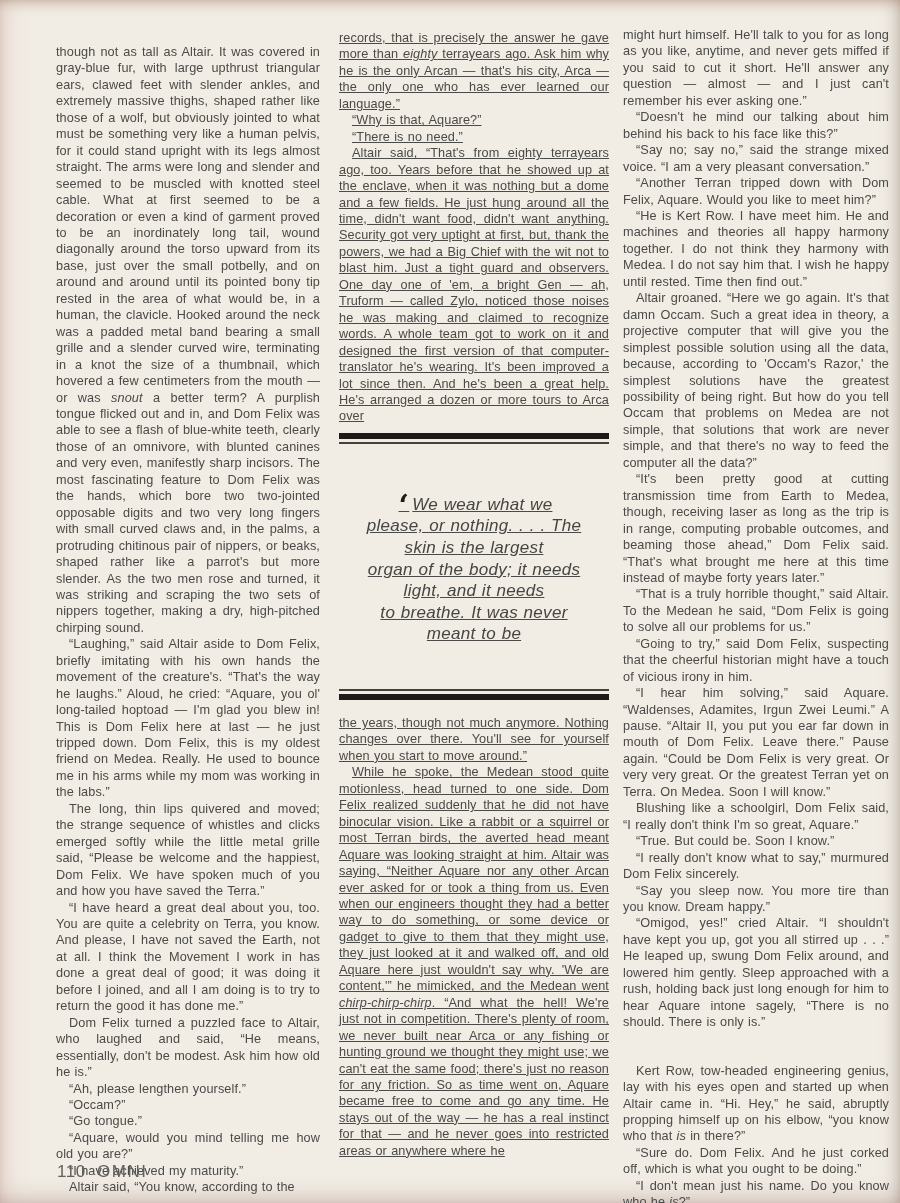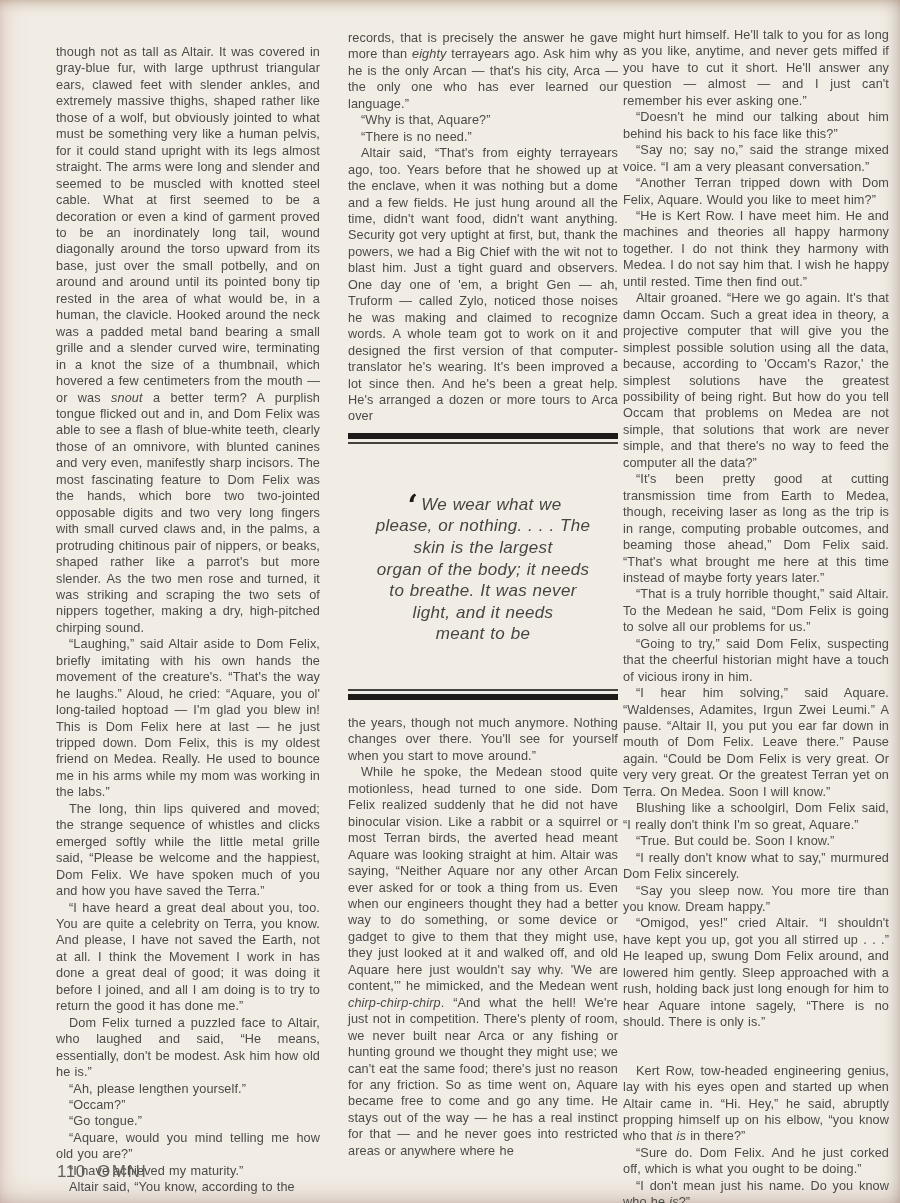--- a/index.html
+++ b/index.html
@@ -16,21 +16,21 @@
   .col{
     position:absolute;
     font-size:12.7px;line-height:16.45px;color:#4a4a48;
     text-align:justify;letter-spacing:.1px;word-spacing:.6px;
   }
   .col p{margin:0;}
   .col p.ind{text-indent:13px;}
   .col p.gap{margin-top:32px;}
   .col em{font-style:italic;}
   #col-left{left:56px;top:44px;width:264px;}
-  #col-mid{left:348px;top:30px;width:270px;}
+  #col-mid{left:339px;top:30px;width:270px;text-decoration:underline;}
   #col-right{left:623px;top:27px;width:266px;}
 
   .pullquote{margin-top:8px;}
   .pq-bar{height:6px;background:#1d1a17;}
   .pq-thin{height:2px;background:#44403c;margin-top:3px;}
   .pq-thin.below{margin-top:0;margin-bottom:3px;}
   .pq-text{
     padding:50px 4px 44px;
     text-align:center;font-style:italic;
     font-size:17px;line-height:21.6px;color:#454542;
@@ -78,36 +78,36 @@
       </div>
 
     <div class="pullquote">
       <div class="pq-bar"></div>
       <div class="pq-thin"></div>
       <div class="pq-text" id="pq-lines">
           <div class="pq-line"><span class="pq-mark">‘</span>We wear what we</div>
           <div class="pq-line">please, or nothing. . . . The</div>
           <div class="pq-line">skin is the largest</div>
           <div class="pq-line">organ of the body; it needs</div>
+          <div class="pq-line">light, and it needs</div>
           <div class="pq-line">to breathe. It was never</div>
-          <div class="pq-line">light, and it needs</div>
           <div class="pq-line">meant to be</div>
         </div>
       <div class="pq-thin below"></div>
       <div class="pq-bar"></div>
     </div>
 
     <div style="margin-top:15px;">
         <p class="">the years, though not much anymore. Nothing changes over there. You'll see for yourself when you start to move around.”</p>
         <p class="ind">While he spoke, the Medean stood quite motionless, head turned to one side. Dom Felix realized suddenly that he did not have binocular vision. Like a rabbit or a squirrel or most Terran birds, the averted head meant Aquare was looking straight at him. Altair was saying, “Neither Aquare nor any other Arcan ever asked for or took a thing from us. Even when our engineers thought they had a better way to do something, or some device or gadget to give to them that they might use, they just looked at it and walked off, and old Aquare here just wouldn't say why. 'We are content,'” he mimicked, and the Medean went <em>chirp-chirp-chirp</em>. “And what the hell! We're just not in competition. There's plenty of room, we never built near Arca or any fishing or hunting ground we thought they might use; we can't eat the same food; there's just no reason for any friction. So as time went on, Aquare became free to come and go any time. He stays out of the way — he has a real instinct for that — and he never goes into restricted areas or anywhere where he</p>
       </div>
   </div>
 
   <div class="col" id="col-right">
-      <p class="">might hurt himself. He'll talk to you for as long as you like, anytime, and never gets miffed if you have to cut it short. He'll answer any question — almost — and I just can't remember his ever asking one.”</p>
+      <p class="">might hurt himself. He'll talk to you for as long as you like, anytime, and never gets miffed if you said to cut it short. He'll answer any question — almost — and I just can't remember his ever asking one.”</p>
       <p class="ind">“Doesn't he mind our talking about him behind his back to his face like this?”</p>
       <p class="ind">“Say no; say no,” said the strange mixed voice. “I am a very pleasant conversation.”</p>
       <p class="ind">“Another Terran tripped down with Dom Felix, Aquare. Would you like to meet him?”</p>
       <p class="ind">“He is Kert Row. I have meet him. He and machines and theories all happy harmony together. I do not think they harmony with Medea. I do not say him that. I wish he happy until rested. Time then find out.”</p>
       <p class="ind">Altair groaned. “Here we go again. It's that damn Occam. Such a great idea in theory, a projective computer that will give you the simplest possible solution using all the data, because, according to 'Occam's Razor,' the simplest solutions have the greatest possibility of being right. But how do you tell Occam that problems on Medea are not simple, that solutions that work are never simple, and that there's no way to feed the computer all the data?”</p>
       <p class="ind">“It's been pretty good at cutting transmission time from Earth to Medea, though, receiving laser as long as the trip is in range, computing probable outcomes, and beaming those ahead,” Dom Felix said. “That's what brought me here at this time instead of maybe forty years later.”</p>
       <p class="ind">“That is a truly horrible thought,” said Altair. To the Medean he said, “Dom Felix is going to solve all our problems for us.”</p>
       <p class="ind">“Going to try,” said Dom Felix, suspecting that the cheerful historian might have a touch of vicious irony in him.</p>
       <p class="ind">“I hear him solving,” said Aquare. “Waldenses, Adamites, Irgun Zwei Leumi.” A pause. “Altair II, you put you ear far down in mouth of Dom Felix. Leave there.” Pause again. “Could be Dom Felix is very great. Or very very great. Or the greatest Terran yet on Terra. On Medea. Soon I will know.”</p>
       <p class="ind">Blushing like a schoolgirl, Dom Felix said, “I really don't think I'm so great, Aquare.”</p>

